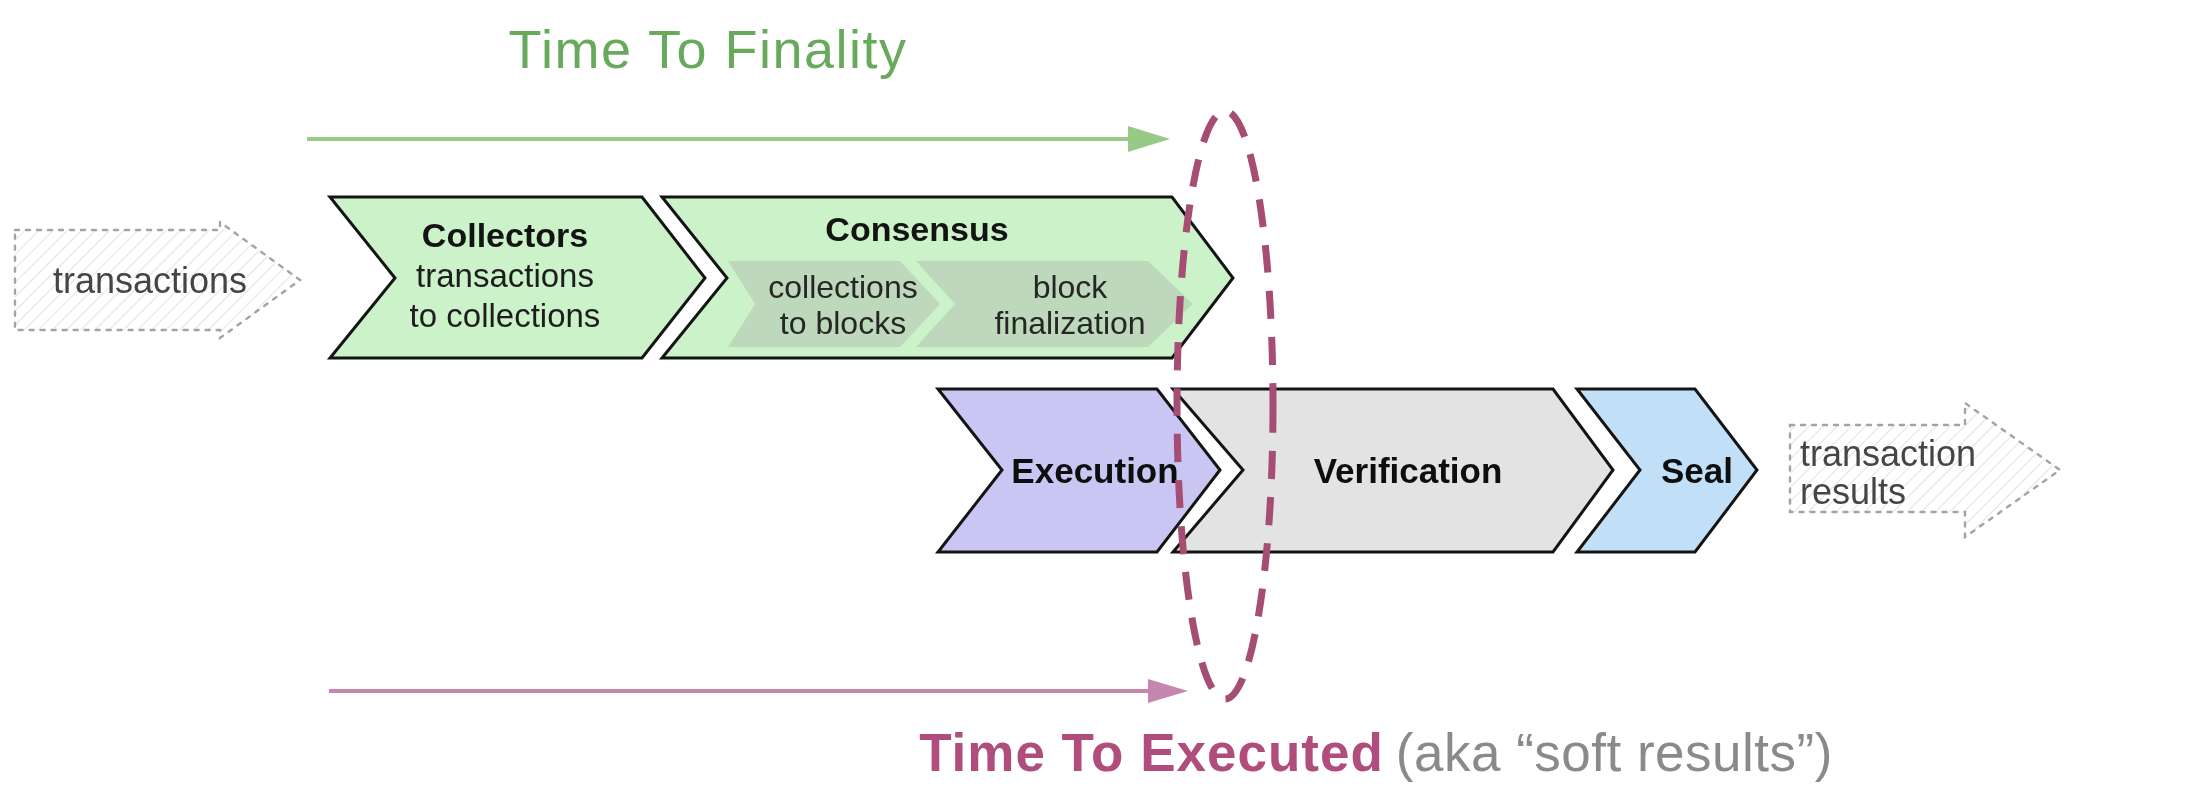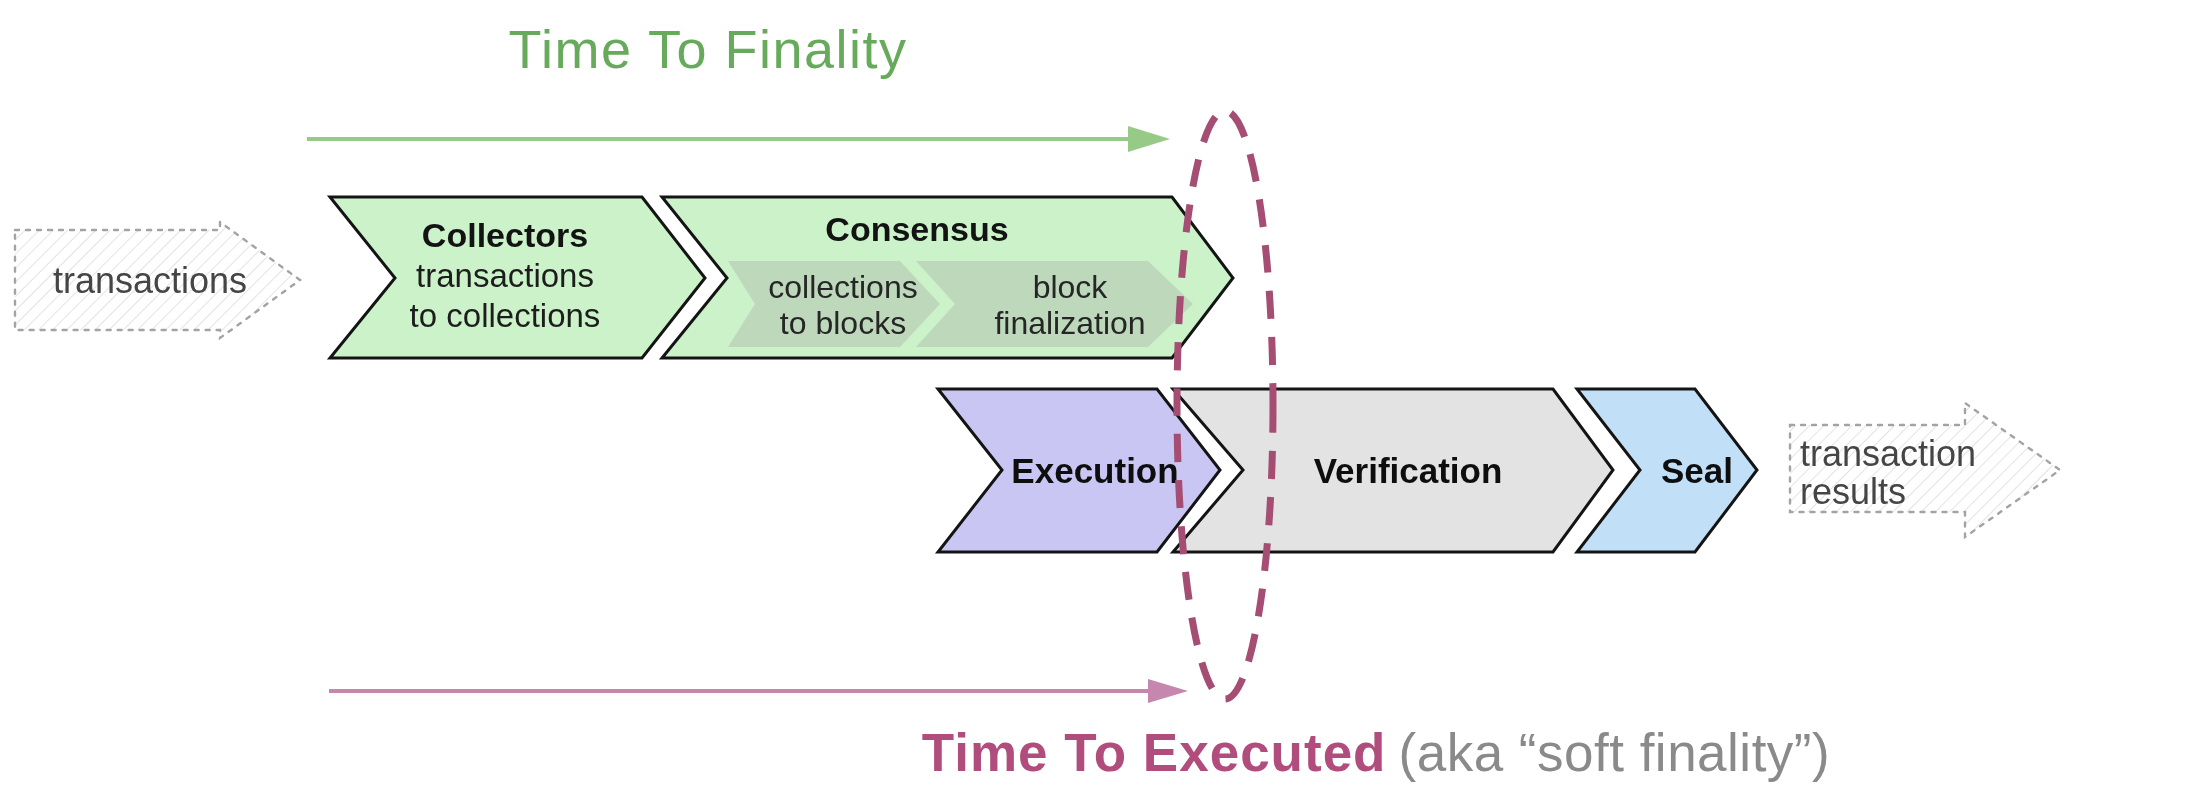--- a/index.html
+++ b/index.html
@@ -134,16 +134,16 @@
       <polygon class="chev" fill="#c1e0f8" points="1577,389 1695,389 1757,470 1695,552 1577,552 1640,470"></polygon>
       <text class="row2-title" x="1697" y="470">Seal</text>
     </g>
 
     <ellipse cx="1225" cy="405" rx="48" ry="294" fill="none" stroke="#a54d73" stroke-width="7" stroke-dasharray="28 18"></ellipse>
   </svg>
 
   <div class="title-top">Time To Finality</div>
 
   <div class="title-bottom">
-    <span class="main">Time To Executed</span><span class="suffix">(aka “soft finality”)</span>
+    <span class="main">Time To Executed</span><span class="suffix">(aka “soft results”)</span>
   </div>
 
 </div>
 
 </body></html>

